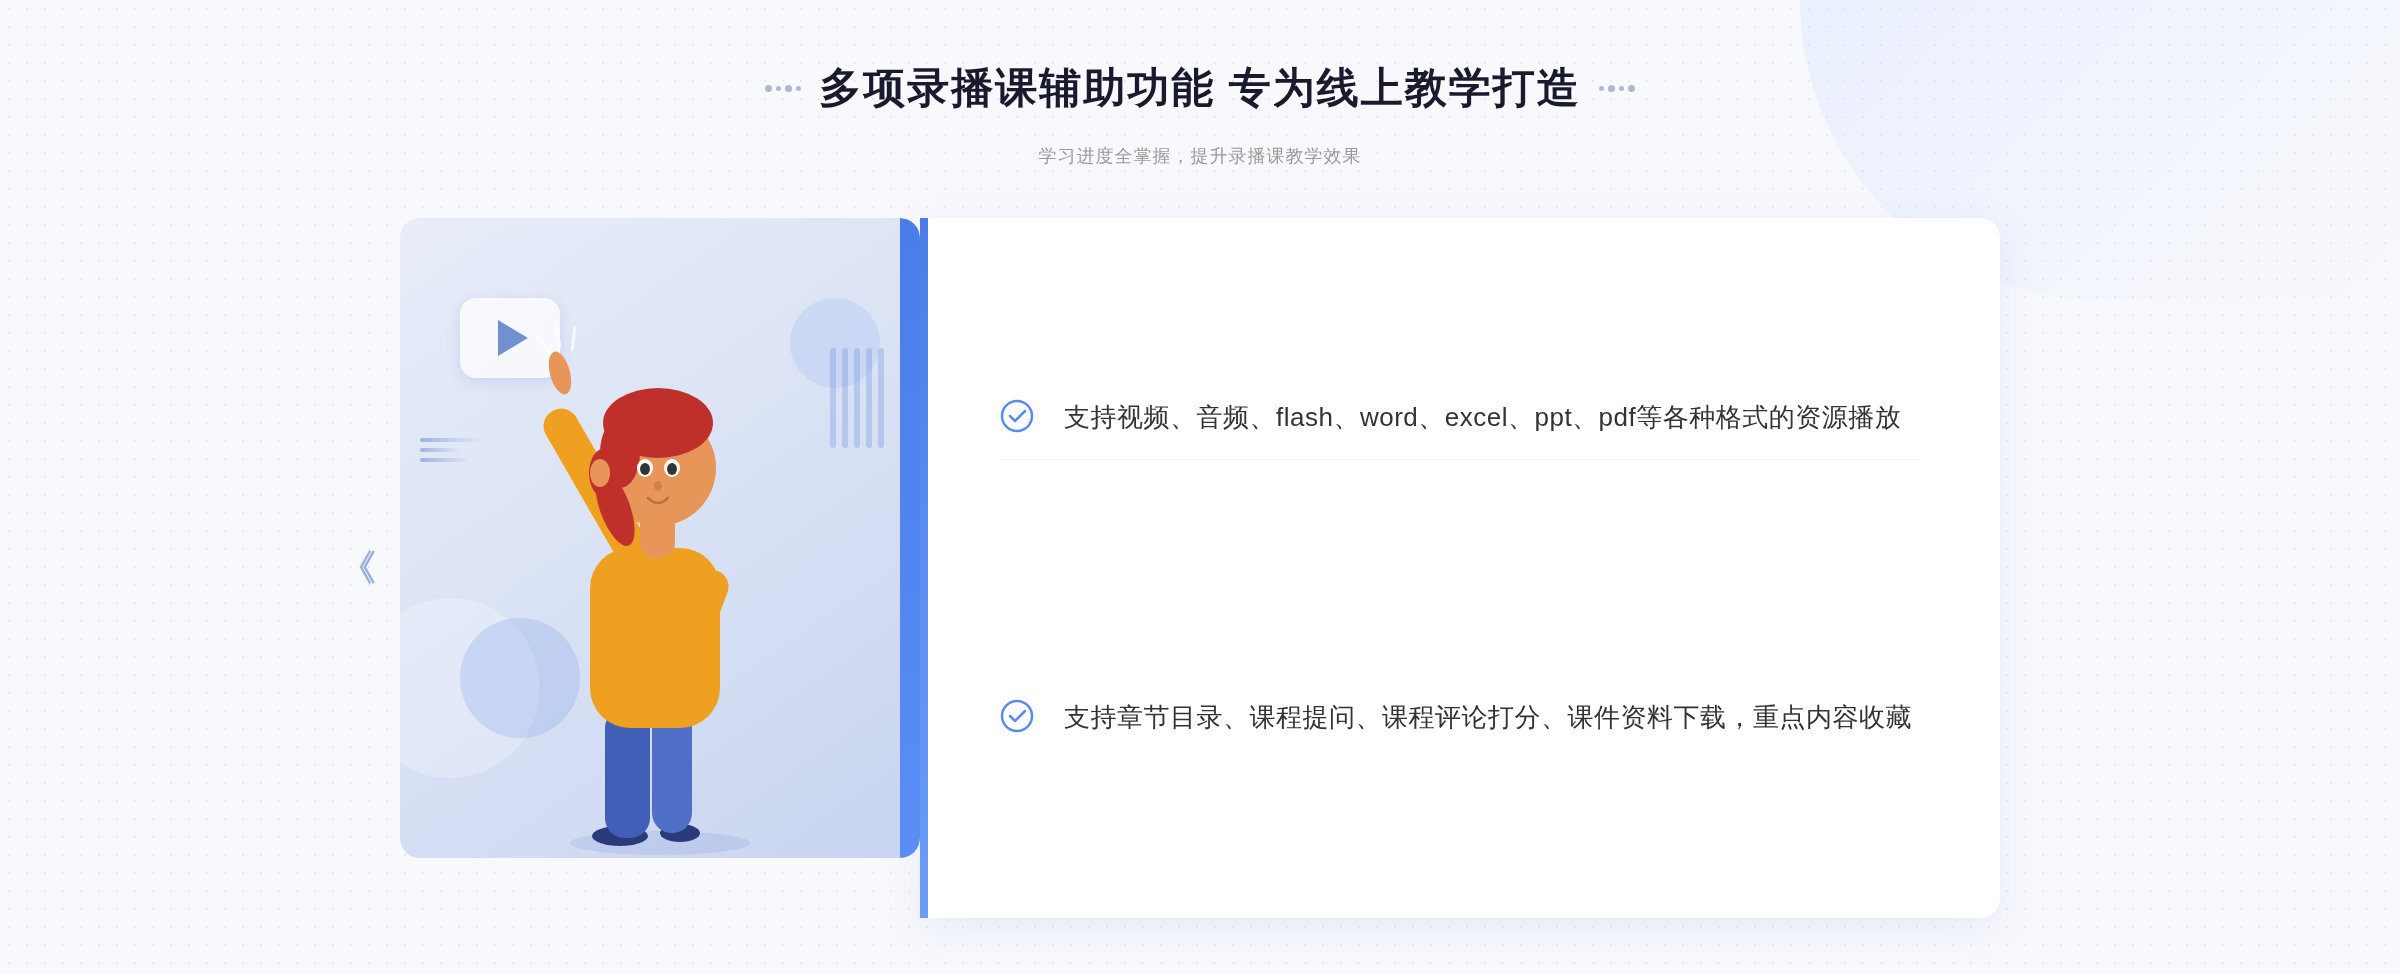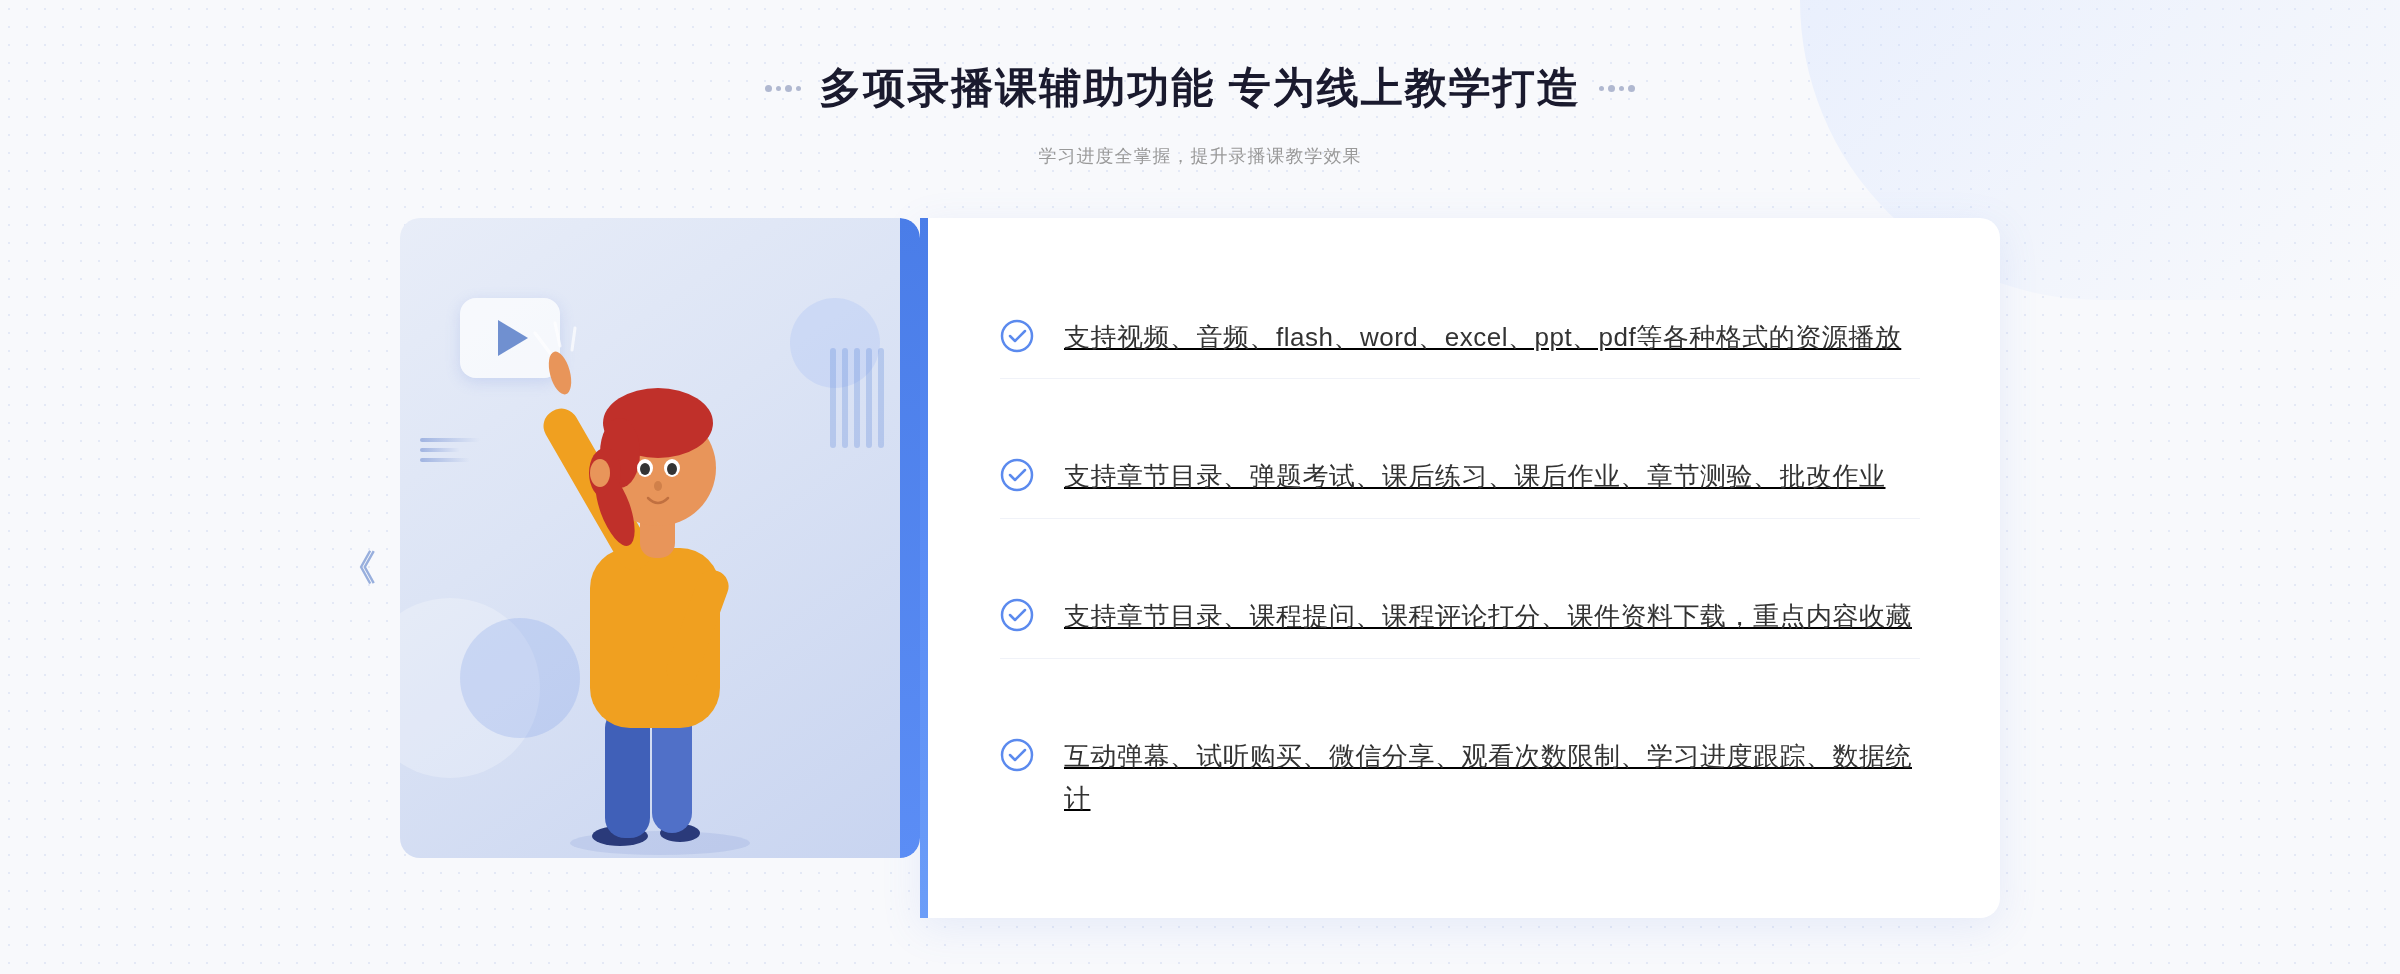--- a/index.html
+++ b/index.html
@@ -240,21 +240,20 @@
       height: 100%;
       background: linear-gradient(180deg, #4a7de8 0%, #5b8df5 50%, #6b9df8 100%);
       border-radius: 0 0 0 0;
     }
 
     .feature-item {
       display: flex;
       align-items: flex-start;
       gap: 30px;
       padding: 20px 0;
-      text-decoration: underline;
     }
 
     .feature-item:not(:last-child) {
       border-bottom: 1px solid #f0f2f8;
     }
 
     .check-icon {
       width: 34px;
       height: 34px;
       flex-shrink: 0;
@@ -525,49 +524,31 @@
         <div class="feature-item">
           <div class="check-icon">
             <svg viewBox="0 0 34 34" xmlns="http://www.w3.org/2000/svg">
               <circle cx="17" cy="17" r="15" fill="none" stroke="#5b8aee" stroke-width="2.5"></circle>
               <polyline points="10,17 15,22 25,12" fill="none" stroke="#5b8aee" stroke-width="2.5" stroke-linecap="round" stroke-linejoin="round"></polyline>
             </svg>
           </div>
           <span class="feature-text">支持视频、音频、flash、word、excel、ppt、pdf等各种格式的资源播放</span>
         </div>
 
-        <div class="feature-item">
-          <div class="check-icon">
-            <svg viewBox="0 0 34 34" xmlns="http://www.w3.org/2000/svg">
-              <circle cx="17" cy="17" r="15" fill="none" stroke="#5b8aee" stroke-width="2.5"></circle>
-              <polyline points="10,17 15,22 25,12" fill="none" stroke="#5b8aee" stroke-width="2.5" stroke-linecap="round" stroke-linejoin="round"></polyline>
-            </svg>
-          </div>
-          <span class="feature-text">支持章节目录、弹题考试、课后练习、课后作业、章节测验、批改作业</span>
-        </div>
 
         <div class="feature-item">
           <div class="check-icon">
             <svg viewBox="0 0 34 34" xmlns="http://www.w3.org/2000/svg">
               <circle cx="17" cy="17" r="15" fill="none" stroke="#5b8aee" stroke-width="2.5"></circle>
               <polyline points="10,17 15,22 25,12" fill="none" stroke="#5b8aee" stroke-width="2.5" stroke-linecap="round" stroke-linejoin="round"></polyline>
             </svg>
           </div>
           <span class="feature-text">支持章节目录、课程提问、课程评论打分、课件资料下载，重点内容收藏</span>
         </div>
 
-        <div class="feature-item">
-          <div class="check-icon">
-            <svg viewBox="0 0 34 34" xmlns="http://www.w3.org/2000/svg">
-              <circle cx="17" cy="17" r="15" fill="none" stroke="#5b8aee" stroke-width="2.5"></circle>
-              <polyline points="10,17 15,22 25,12" fill="none" stroke="#5b8aee" stroke-width="2.5" stroke-linecap="round" stroke-linejoin="round"></polyline>
-            </svg>
-          </div>
-          <span class="feature-text">互动弹幕、试听购买、微信分享、观看次数限制、学习进度跟踪、数据统计</span>
-        </div>
 
       </div>
     </div>
 
     <div class="dot-group-bottom-right">
       <span></span>
         <span></span>
         <span></span>
         <span></span>
         <span></span>

